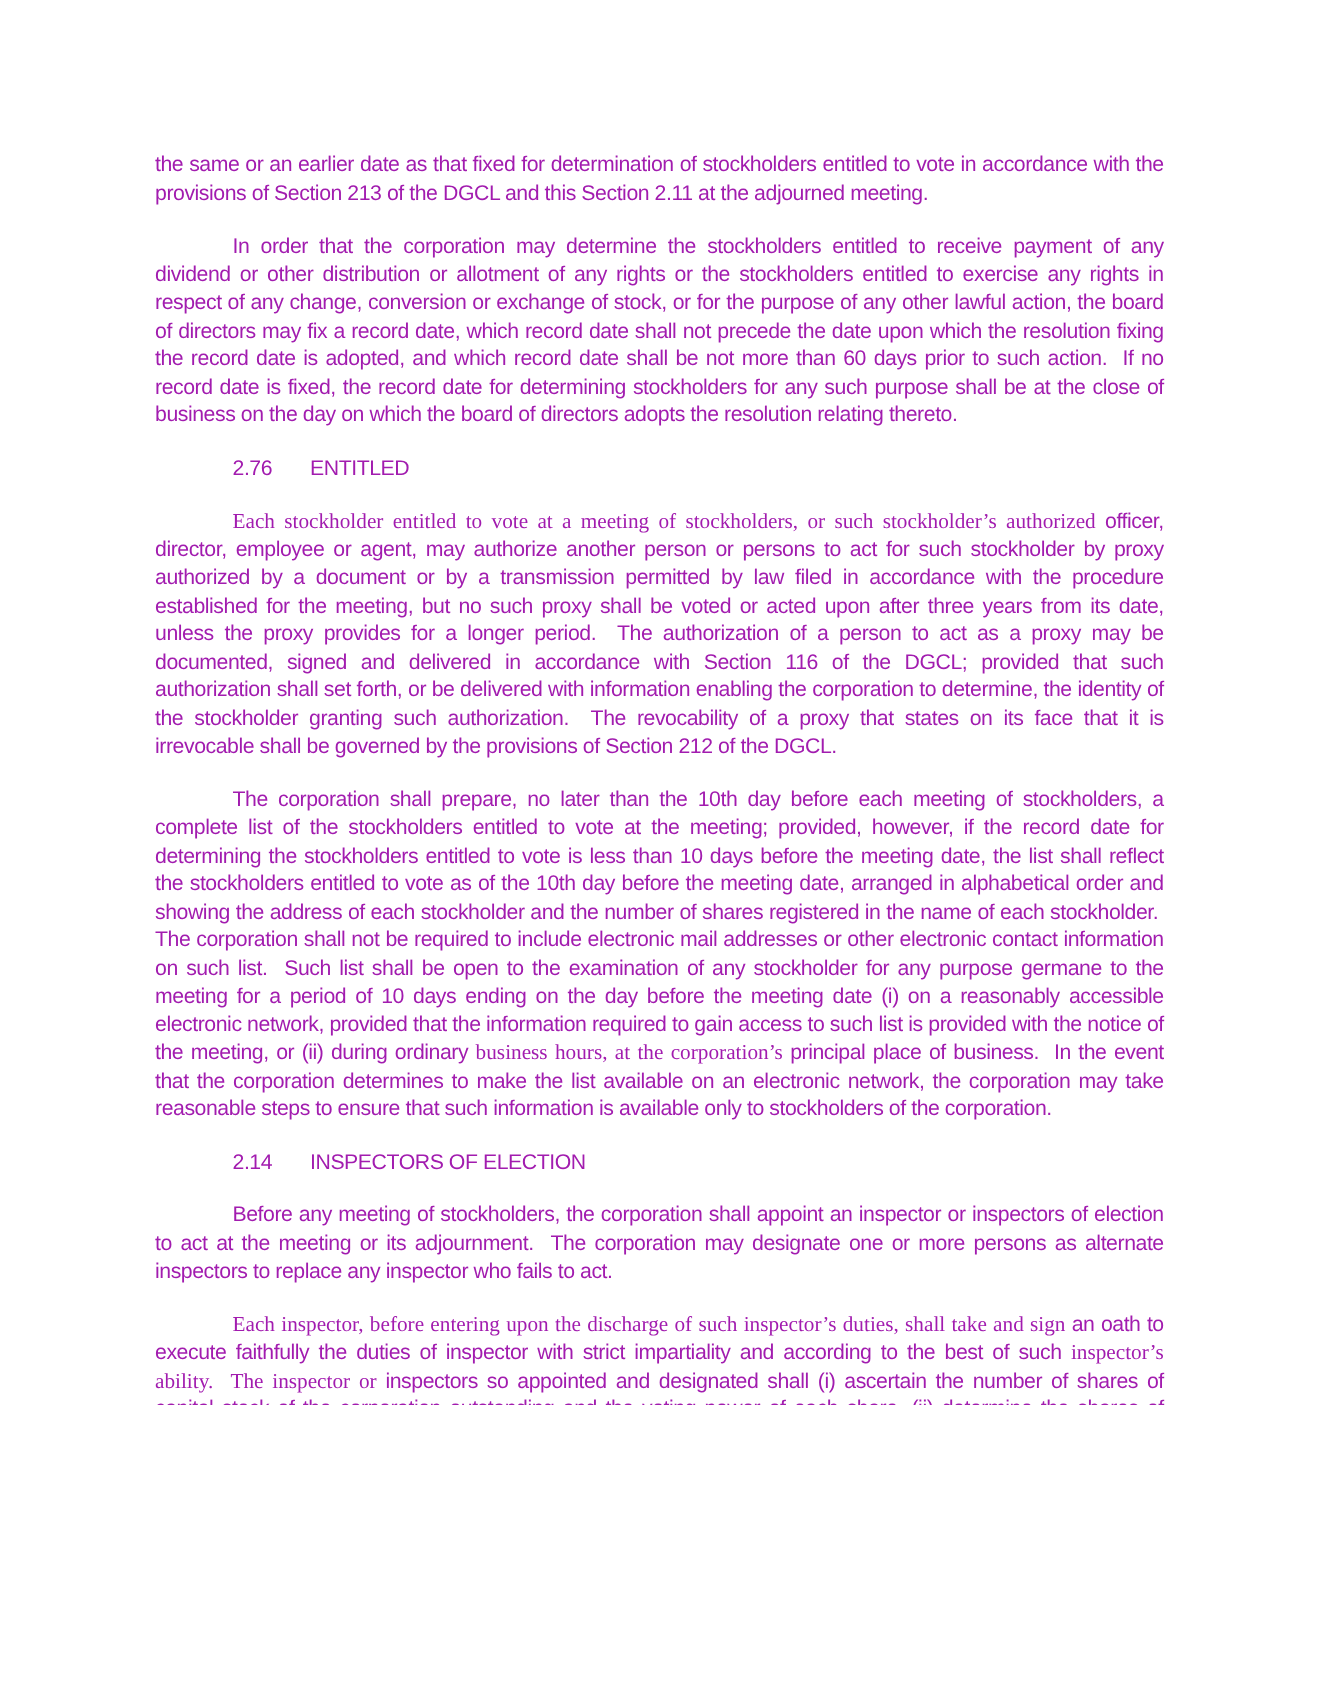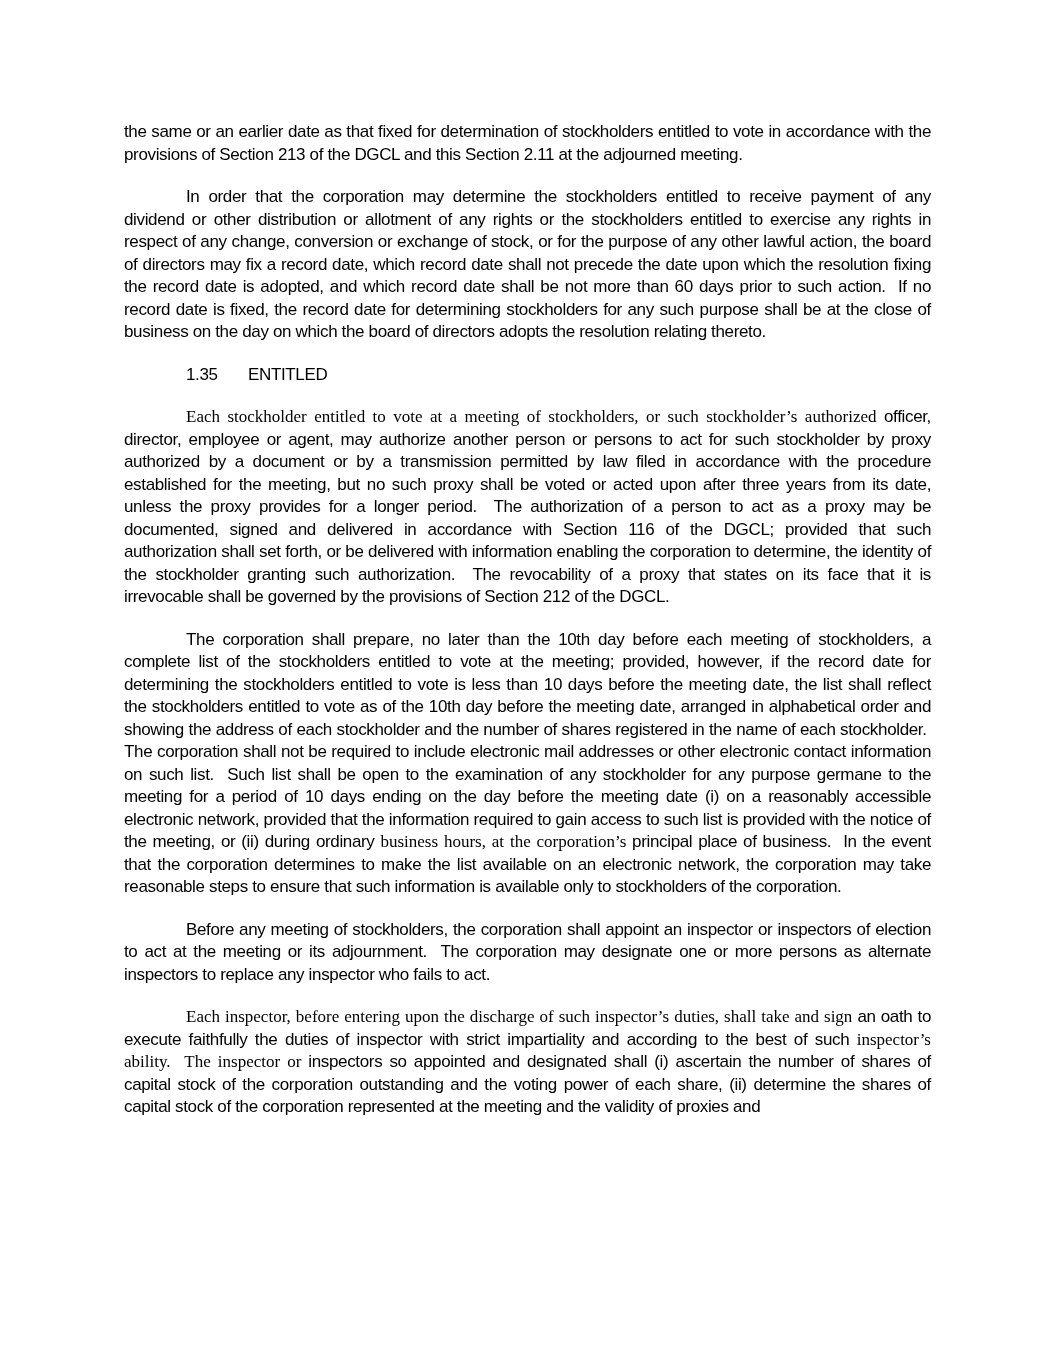--- a/index.html
+++ b/index.html
@@ -5,21 +5,21 @@
   html, body { margin: 0; padding: 0; }
   body { background: #ffffff; }
 
   .page {
     position: relative;
     width: 1055px;
     height: 1124px;
     background: #ffffff;
     overflow: hidden;
     font-family: "Liberation Sans", sans-serif;
-    color: #000000;
+    color: #a21caf;
   }
 
   .content {
     position: absolute;
     left: 124px;
     top: 121px;
     width: 807px;
     font-size: 17px;
     line-height: 22.5px;
     letter-spacing: -0.35px;
@@ -59,20 +59,21 @@
     font-weight: bold;
   }
 </style>
 </head>
 <body>
 
 <div class="page">
   <div class="content" id="doc-blocks">
       <p class="para"><span class="sans">the same or an earlier date as that fixed for determination of stockholders entitled to vote in accordance with the provisions of Section 213 of the DGCL and this Section 2.11 at the adjourned meeting.</span></p>
       <p class="para indent"><span class="sans">In order that the corporation may determine the stockholders entitled to receive payment of any dividend or other distribution or allotment of any rights or the stockholders entitled to exercise any rights in respect of any change, conversion or exchange of stock, or for the purpose of any other lawful action, the board of directors may fix a record date, which record date shall not precede the date upon which the resolution fixing the record date is adopted, and which record date shall be not more than 60 days prior to such action.&nbsp; If no record date is fixed, the record date for determining stockholders for any such purpose shall be at the close of business on the day on which the board of directors adopts the resolution relating thereto.</span></p>
-      <div class="heading"><span class="hnum">1.35</span><span class="htitle">ENTITLED</span></div>
+      <div class="heading"><span class="hnum">2.76</span><span class="htitle">ENTITLED</span></div>
       <p class="para indent"><span class="serif">Each stockholder entitled to vote at a meeting of stockholders, or such stockholder’s authorized </span><span class="sans">officer, director, employee or agent, may authorize another person or persons to act for such stockholder by proxy authorized by a document or by a transmission permitted by law filed in accordance with the procedure established for the meeting, but no such proxy shall be voted or acted upon after three years from its date, unless the proxy provides for a longer period.&nbsp; The authorization of a person to act as a proxy may be documented, signed and delivered in accordance with Section 116 of the DGCL; provided that such authorization shall set forth, or be delivered with information enabling the corporation to determine, the identity of the stockholder granting such authorization.&nbsp; The revocability of a proxy that states on its face that it is irrevocable shall be governed by the provisions of Section 212 of the DGCL.</span></p>
       <p class="para indent"><span class="sans">The corporation shall prepare, no later than the 10th day before each meeting of stockholders, a complete list of the stockholders entitled to vote at the meeting; provided, however, if the record date for determining the stockholders entitled to vote is less than 10 days before the meeting date, the list shall reflect the stockholders entitled to vote as of the 10th day before the meeting date, arranged in alphabetical order and showing the address of each stockholder and the number of shares registered in the name of each stockholder.&nbsp; The corporation shall not be required to include electronic mail addresses or other electronic contact information on such list.&nbsp; Such list shall be open to the examination of any stockholder for any purpose germane to the meeting for a period of 10 days ending on the day before the meeting date (i) on a reasonably accessible electronic network, provided that the information required to gain access to such list is provided with the notice of the meeting, or (ii) during ordinary </span><span class="serif">business hours, at the corporation’s </span><span class="sans">principal place of business.&nbsp; In the event that the corporation determines to make the list available on an electronic network, the corporation may take reasonable steps to ensure that such information is available only to stockholders of the corporation.</span></p>
+      <div class="heading"><span class="hnum">2.14</span><span class="htitle">INSPECTORS OF ELECTION</span></div>
       <p class="para indent"><span class="sans">Before any meeting of stockholders, the corporation shall appoint an inspector or inspectors of election to act at the meeting or its adjournment.&nbsp; The corporation may designate one or more persons as alternate inspectors to replace any inspector who fails to act.</span></p>
       <p class="para indent"><span class="serif">Each inspector, before entering upon the discharge of such inspector’s duties, shall take and sign </span><span class="sans">an oath to execute faithfully the duties of inspector with strict impartiality and according to the best of such </span><span class="serif">inspector’s ability.&nbsp; The inspector or </span><span class="sans">inspectors so appointed and designated shall (i) ascertain the number of shares of capital stock of the corporation outstanding and the voting power of each share, (ii) determine the shares of capital stock of the corporation represented at the meeting and the validity of proxies and</span></p>
     </div>
   <div class="footer">19</div>
 </div>
 
 </body></html>

